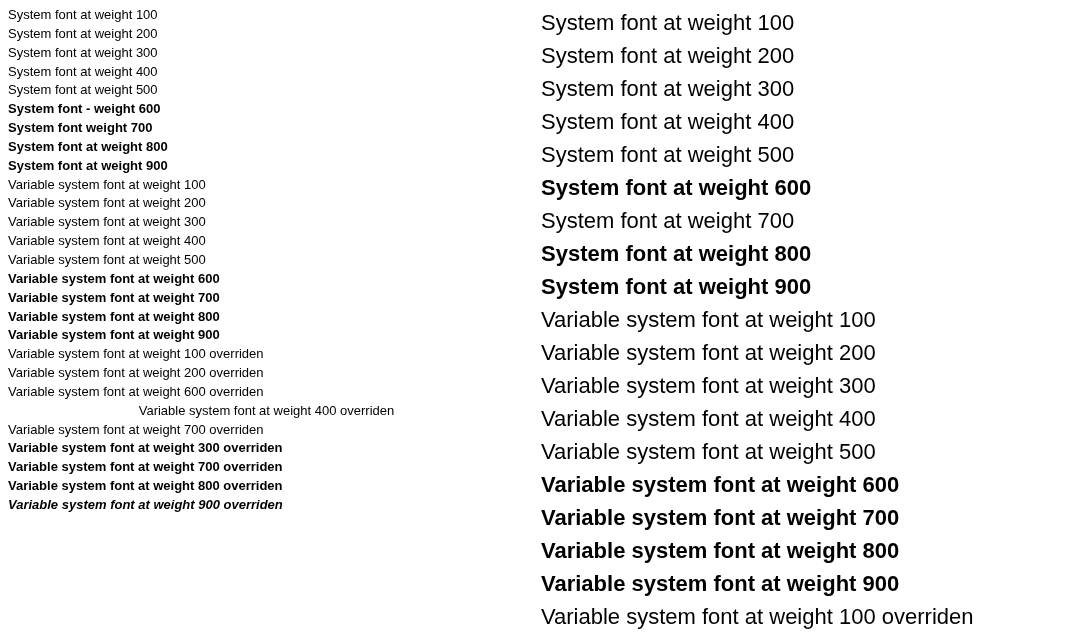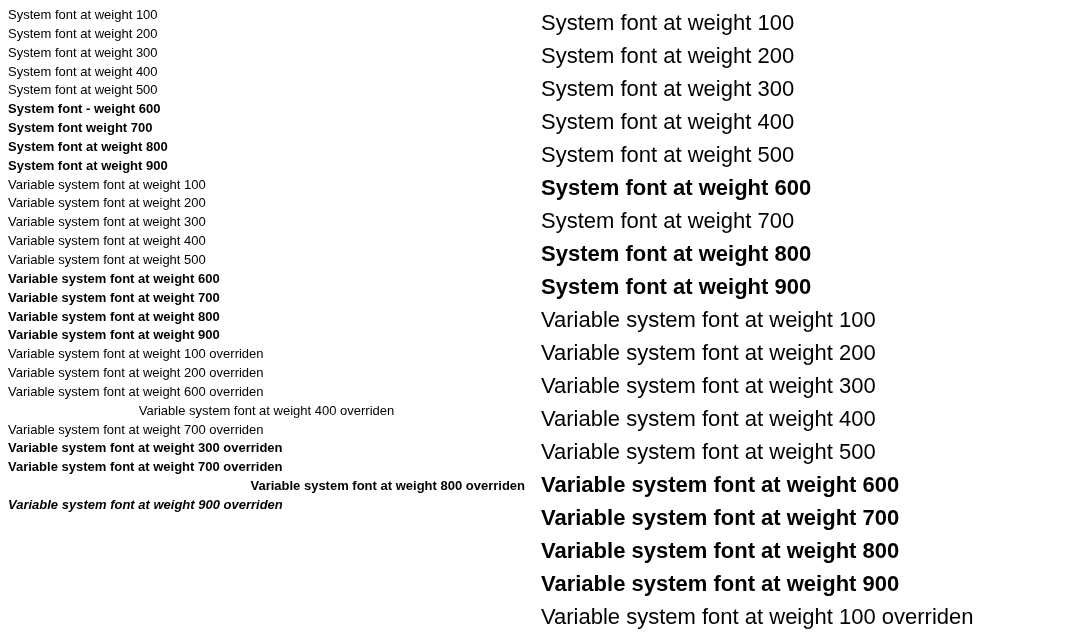--- a/index.html
+++ b/index.html
@@ -48,21 +48,21 @@
     <span class="text-line" style="font-weight: 700;">Variable system font at weight 700</span>
     <span class="text-line" style="font-weight: 800;">Variable system font at weight 800</span>
     <span class="text-line" style="font-weight: 900;">Variable system font at weight 900</span>
     <span class="text-line" style="font-weight: 100;">Variable system font at weight 100 overriden</span>
     <span class="text-line" style="font-weight: 200;">Variable system font at weight 200 overriden</span>
     <span class="text-line" style="font-weight: 300;">Variable system font at weight 600 overriden</span>
     <span class="text-line" style="font-weight: 400; text-align: center;">Variable system font at weight 400 overriden</span>
     <span class="text-line" style="font-weight: 500;">Variable system font at weight 700 overriden</span>
     <span class="text-line" style="font-weight: 600;">Variable system font at weight 300 overriden</span>
     <span class="text-line" style="font-weight: 700;">Variable system font at weight 700 overriden</span>
-    <span class="text-line" style="font-weight: 800; text-align: right;">Variable system font at weight 800 overriden</span>
+    <span class="text-line" style="font-weight: 800;">Variable system font at weight 800 overriden</span>
     <span class="text-line" style="font-weight: 900; font-style: italic;">Variable system font at weight 900 overriden</span>
   </div>
 
 <div class="column-right" id="right-col">
 <span class="text-line" style="font-weight: 100;">System font at weight 100</span>
     <span class="text-line" style="font-weight: 200;">System font at weight 200</span>
     <span class="text-line" style="font-weight: 300;">System font at weight 300</span>
     <span class="text-line" style="font-weight: 400;">System font at weight 400</span>
     <span class="text-line" style="font-weight: 500;">System font at weight 500</span>
     <span class="text-line" style="font-weight: 600;">System font at weight 600</span>

